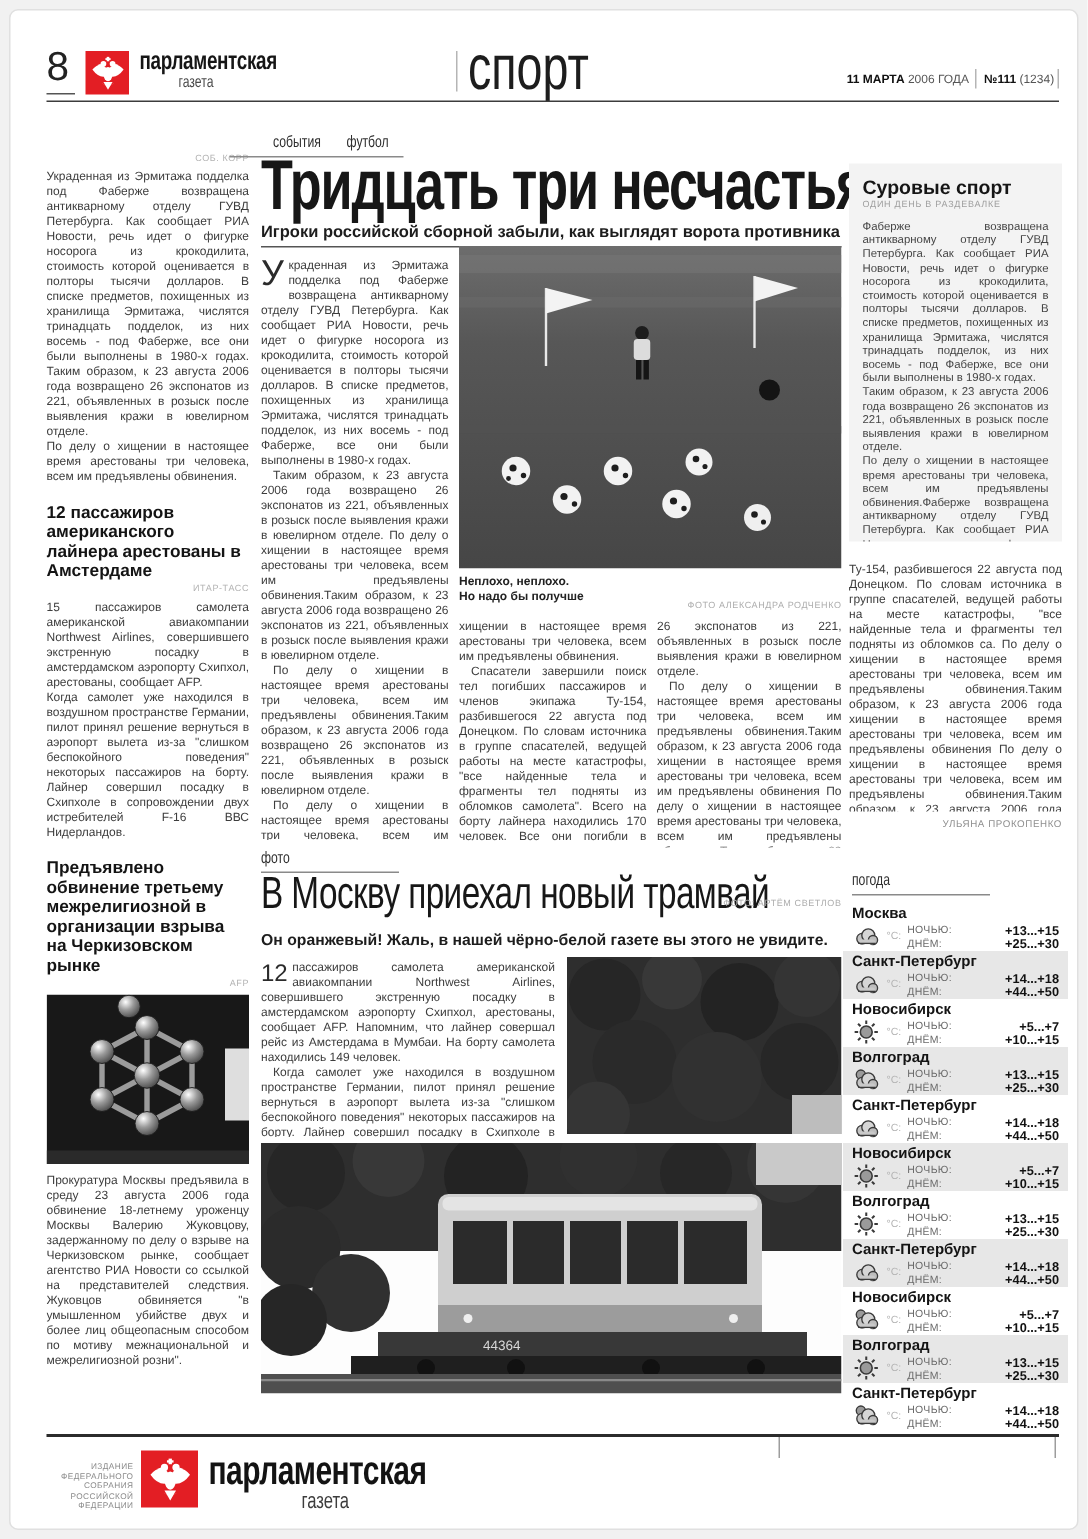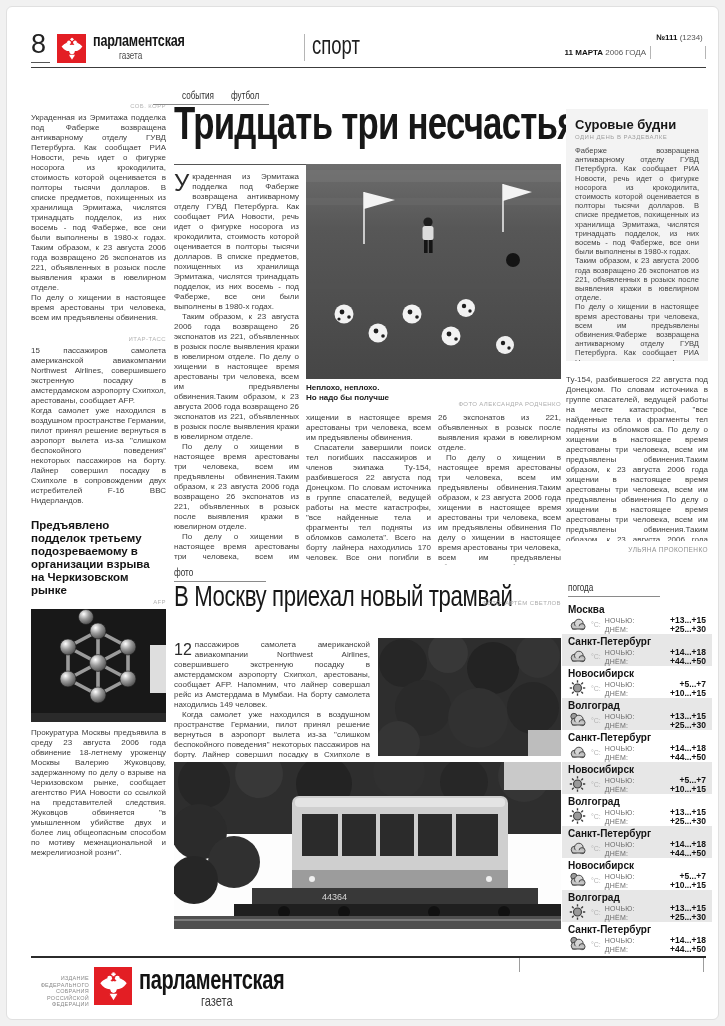--- a/index.html
+++ b/index.html
@@ -10,24 +10,24 @@
   .abs{position:absolute;}
   .cond{display:inline-block;transform:scaleX(.74);transform-origin:0 50%;white-space:nowrap;}
   
   .pagenum{left:30px;top:28px;font-size:27px;font-weight:400;color:#222;border-bottom:1px solid #555;padding:0 4px 2px 0;}
   .logo{background:#e31e24;display:flex;align-items:center;justify-content:center;}
   .logo-hdr{left:56px;top:33px;width:29px;height:29px;}
   .masthead-hdr{left:92px;top:31px;}
   .masthead-title{font-weight:bold;font-size:17px;color:#161616;letter-spacing:-.3px;line-height:17px;}
   .masthead-sub{font-size:11px;color:#4a4a4a;margin-left:26px;line-height:11px;margin-top:1px;}
   .vline{width:1px;background:#b5b5b5;}
-  .section-title{left:311px;top:27px;font-size:25px;color:#1d1d1d;line-height:34px;}
+  .section-title{left:311px;top:27px;font-size:42px;color:#1d1d1d;line-height:34px;}
   .hdr-date{left:540px;top:47px;font-size:8px;color:#555;width:105px;text-align:right;}
   .hdr-date b{color:#111;}
-  .hdr-issue{left:655px;top:32px;font-size:8px;color:#555;}
+  .hdr-issue{left:655px;top:47px;font-size:8px;color:#555;}
   .hdr-issue b{color:#111;}
   .hdr-rule{left:30px;top:66px;width:675px;height:1px;background:#3c3c3c;}
   
   .btxt{font-size:8px;line-height:10px;text-align:justify;color:#3d3d3d;margin:0;}
   .ind{text-indent:8px;}
   .byline{font-size:6px;color:#b3b3b3;text-align:right;letter-spacing:.4px;margin:2px 0 4px;}
   .credit{font-size:6px;color:#adadad;letter-spacing:.4px;}
   .dropcap{float:left;font-size:24px;line-height:20px;padding:1px 3px 0 0;color:#2b2b2b;}
   .dropcap2{float:left;font-size:16px;line-height:17px;padding:1px 3px 0 0;color:#2b2b2b;}
   
@@ -148,26 +148,27 @@
   <div class="abs vline" style="left:704px;top:45px;height:13px;"></div>
   <div class="abs hdr-rule"></div>
 
   <div class="abs" id="left-col">
         <article class="larticle">
           <div class="byline">СОБ. КОРР</div>
           <p class="btxt">Украденная из Эрмитажа подделка под Фаберже возвращена антикварному отделу ГУВД Петербурга. Как сообщает РИА Новости, речь идет о фигурке носорога из крокодилита, стоимость которой оценивается в полторы тысячи долларов. В списке предметов, похищенных из хранилища Эрмитажа, числятся тринадцать подделок, из них восемь - под Фаберже, все они были выполнены в 1980-х годах. Таким образом, к 23 августа 2006 года возвращено 26 экспонатов из 221, объявленных в розыск после выявления кражи в ювелирном отделе.</p>
           <p class="btxt">По делу о хищении в настоящее время арестованы три человека, всем им предъявлены обвинения.</p>
         </article>
         <article class="larticle">
+          <h3 class="ltitle">12 пассажиров американского лайнера арестованы в Амстердаме</h3>
           <div class="byline">ИТАР-ТАСС</div>
           <p class="btxt">15 пассажиров самолета американской авиакомпании Northwest Airlines, совершившего экстренную посадку в амстердамском аэропорту Схипхол, арестованы, сообщает AFP.</p>
           <p class="btxt">Когда самолет уже находился в воздушном пространстве Германии, пилот принял решение вернуться в аэропорт вылета из-за "слишком беспокойного поведения" некоторых пассажиров на борту. Лайнер совершил посадку в Схипхоле в сопровождении двух истребителей F-16 ВВС Нидерландов.</p>
         </article>
         <article class="larticle">
-          <h3 class="ltitle">Предъявлено подделок третьему подозреваемому в организации взрыва на Черкизовском рынке</h3>
+          <h3 class="ltitle">Предъявлено обвинение третьему межрелигиозной в организации взрыва на Черкизовском рынке</h3>
           <div class="byline">AFP</div>
   <svg class="lphoto" viewBox="0 0 135 113" xmlns="http://www.w3.org/2000/svg">
     <rect width="135" height="113" fill="#181818"></rect>
     <g stroke="#9b9b9b" stroke-width="3.6">
       <line x1="67" y1="22" x2="97" y2="38"></line>
               <line x1="97" y1="38" x2="97" y2="70"></line>
       <line x1="97" y1="70" x2="67" y2="86"></line>
               <line x1="67" y1="86" x2="37" y2="70"></line>
       <line x1="37" y1="70" x2="37" y2="38"></line>
               <line x1="37" y1="38" x2="67" y2="22"></line>
@@ -193,20 +194,21 @@
   </svg>
 <p class="btxt">Прокуратура Москвы предъявила в среду 23 августа 2006 года обвинение 18-летнему уроженцу Москвы Валерию Жуковцову, задержанному по делу о взрыве на Черкизовском рынке, сообщает агентство РИА Новости со ссылкой на представителей следствия. Жуковцов обвиняется "в умышленном убийстве двух и более лиц общеопасным способом по мотиву межнациональной и межрелигиозной розни".</p>
         </article>
       </div>
 
   <div class="abs" id="main-col">
     <div class="abs tags" id="main-tags">
       <span class="cond t1">события</span><span class="cond">футбол</span>
     </div>
     <h1 class="abs" id="headline"><span class="cond">Тридцать три несчастья</span></h1>
+    <p class="abs standfirst" id="standfirst">Игроки российской сборной забыли, как выглядят ворота противника</p>
     <div class="abs" id="main-rule"></div>
 
     <div class="abs mcol" id="mcol1">
           <p class="btxt"><span class="dropcap">У</span>краденная из Эрмитажа подделка под Фаберже возвращена антикварному отделу ГУВД Петербурга. Как сообщает РИА Новости, речь идет о фигурке носорога из крокодилита, стоимость которой оценивается в полторы тысячи долларов. В списке предметов, похищенных из хранилища Эрмитажа, числятся тринадцать подделок, из них восемь - под Фаберже, все они были выполнены в 1980-х годах.</p>
           <p class="btxt ind">Таким образом, к 23 августа 2006 года возвращено 26 экспонатов из 221, объявленных в розыск после выявления кражи в ювелирном отделе. По делу о хищении в настоящее время арестованы три человека, всем им предъявлены обвинения.Таким образом, к 23 августа 2006 года возвращено 26 экспонатов из 221, объявленных в розыск после выявления кражи в ювелирном отделе.</p>
           <p class="btxt ind">По делу о хищении в настоящее время арестованы три человека, всем им предъявлены обвинения.Таким образом, к 23 августа 2006 года возвращено 26 экспонатов из 221, объявленных в розыск после выявления кражи в ювелирном отделе.</p>
           <p class="btxt ind">По делу о хищении в настоящее время арестованы три человека, всем им предъявлены обвинения.Таким образом, к 23 августа 2006 года возвращено 26 экспонатов из 221, объявленных в розыск после выявления кражи в ювелирном отделе. По делу о хищении в настоящее время арестованы три человека, всем им предъявлены обвинения.</p>
         </div>
 
     <div class="abs" id="main-photo">
@@ -258,20 +260,21 @@
         </div>
     <div class="abs mcol" id="mcol3">
           <p class="btxt">26 экспонатов из 221, объявленных в розыск после выявления кражи в ювелирном отделе.</p>
           <p class="btxt ind">По делу о хищении в настоящее время арестованы три человека, всем им предъявлены обвинения.Таким образом, к 23 августа 2006 года хищении в настоящее время арестованы три человека, всем им предъявлены обвинения По делу о хищении в настоящее время арестованы три человека, всем им предъявлены обвинения.Таким образом, к 23 августа 2006 года хищении в настоящее время арестованы три человека, всем им предъявлены обвинения</p>
         </div>
 
     <div class="abs" id="tram">
       <div class="abs tags" id="tram-tags"><span class="cond">фото</span></div>
       <h2 class="abs" id="tram-headline"><span class="cond">В Москву приехал новый трамвай</span></h2>
       <div class="abs credit" id="tram-credit">ФОТО: АРТЁМ СВЕТЛОВ</div>
+      <p class="abs standfirst" id="tram-standfirst">Он оранжевый! Жаль, в нашей чёрно-белой газете вы этого не увидите.</p>
       <div class="abs" id="tram-text">
             <p class="btxt"><span class="dropcap2">12</span>пассажиров самолета американской авиакомпании Northwest Airlines, совершившего экстренную посадку в амстердамском аэропорту Схипхол, арестованы, сообщает AFP. Напомним, что лайнер совершал рейс из Амстердама в Мумбаи. На борту самолета находились 149 человек.</p>
             <p class="btxt ind">Когда самолет уже находился в воздушном пространстве Германии, пилот принял решение вернуться в аэропорт вылета из-за "слишком беспокойного поведения" некоторых пассажиров на борту. Лайнер совершил посадку в Схипхоле в сопровождении двух истребителей F-16 ВВС Нидерландов. В настоящее время задержанные пассажиры допрашиваются голландской полицией. Другие подробности инцидента пока неизвестны.</p>
           </div>
       <div class="abs" id="tram-photo-tr">
         <svg viewBox="0 0 183 118" xmlns="http://www.w3.org/2000/svg">
           <rect width="183" height="118" fill="#2e2e2e"></rect>
           <circle cx="25" cy="25" r="24" fill="#262626"></circle>
               <circle cx="70" cy="15" r="20" fill="#383838"></circle>
           <circle cx="115" cy="30" r="26" fill="#232323"></circle>
@@ -316,21 +319,21 @@
               <circle cx="330" cy="150" r="6" fill="#111"></circle>
           <rect y="154" width="387" height="13" fill="#4f4f4f"></rect>
           <line x1="0" y1="158" x2="387" y2="158" stroke="#8a8a8a" stroke-width="1.5"></line>
         </svg>
       </div>
     </div>
   </div>
 
   <div class="abs" id="right-col">
     <div class="abs" id="sbox">
-      <h3 class="sbox-title">Суровые будни</h3>
+      <h3 class="sbox-title">Суровые спорт</h3>
       <div class="sbox-sub">ОДИН ДЕНЬ В РАЗДЕВАЛКЕ</div>
       <div id="sbox-body">
             <p class="stxt">Фаберже возвращена антикварному отделу ГУВД Петербурга. Как сообщает РИА Новости, речь идет о фигурке носорога из крокодилита, стоимость которой оценивается в полторы тысячи долларов. В списке предметов, похищенных из хранилища Эрмитажа, числятся тринадцать подделок, из них восемь - под Фаберже, все они были выполнены в 1980-х годах.</p>
             <p class="stxt">Таким образом, к 23 августа 2006 года возвращено 26 экспонатов из 221, объявленных в розыск после выявления кражи в ювелирном отделе.</p>
             <p class="stxt">По делу о хищении в настоящее время арестованы три человека, всем им предъявлены обвинения.Фаберже возвращена антикварному отделу ГУВД Петербурга. Как сообщает РИА Новости, речь идет о фигурке носорога из крокодилита, стоимость которой оценивается в полторы тысячи долларов. В списке предметов, похищенных из хранилища Эрмитажа, числятся тринадцать подделок, из них восемь - под Фаберже, все они были выполнены в 1980-х годах.</p>
           </div>
     </div>
     <div class="abs mcol" id="rcont">
           <p class="btxt">Ту-154, разбившегося 22 августа под Донецком. По словам источника в группе спасателей, ведущей работы на месте катастрофы, "все найденные тела и фрагменты тел подняты из обломков са. По делу о хищении в настоящее время арестованы три человека, всем им предъявлены обвинения.Таким образом, к 23 августа 2006 года хищении в настоящее время арестованы три человека, всем им предъявлены обвинения По делу о хищении в настоящее время арестованы три человека, всем им предъявлены обвинения.Таким образом, к 23 августа 2006 года хищении в настоящее время арестованы три человека, всем им предъявлены обвинения</p>
         </div>

